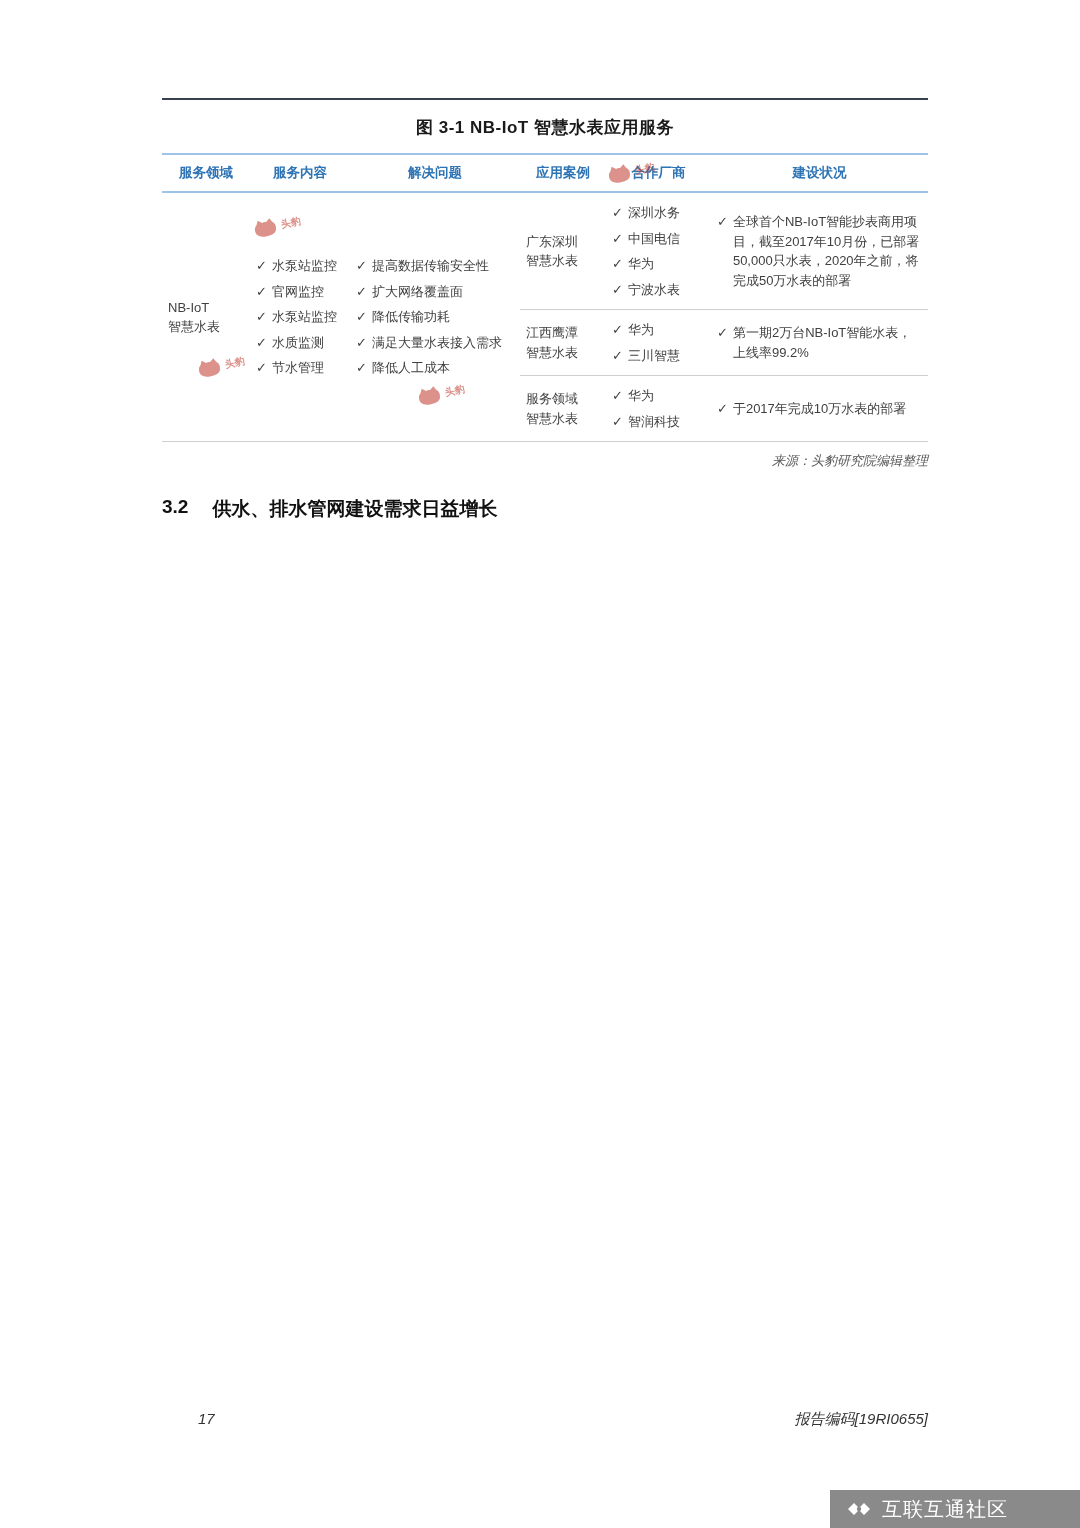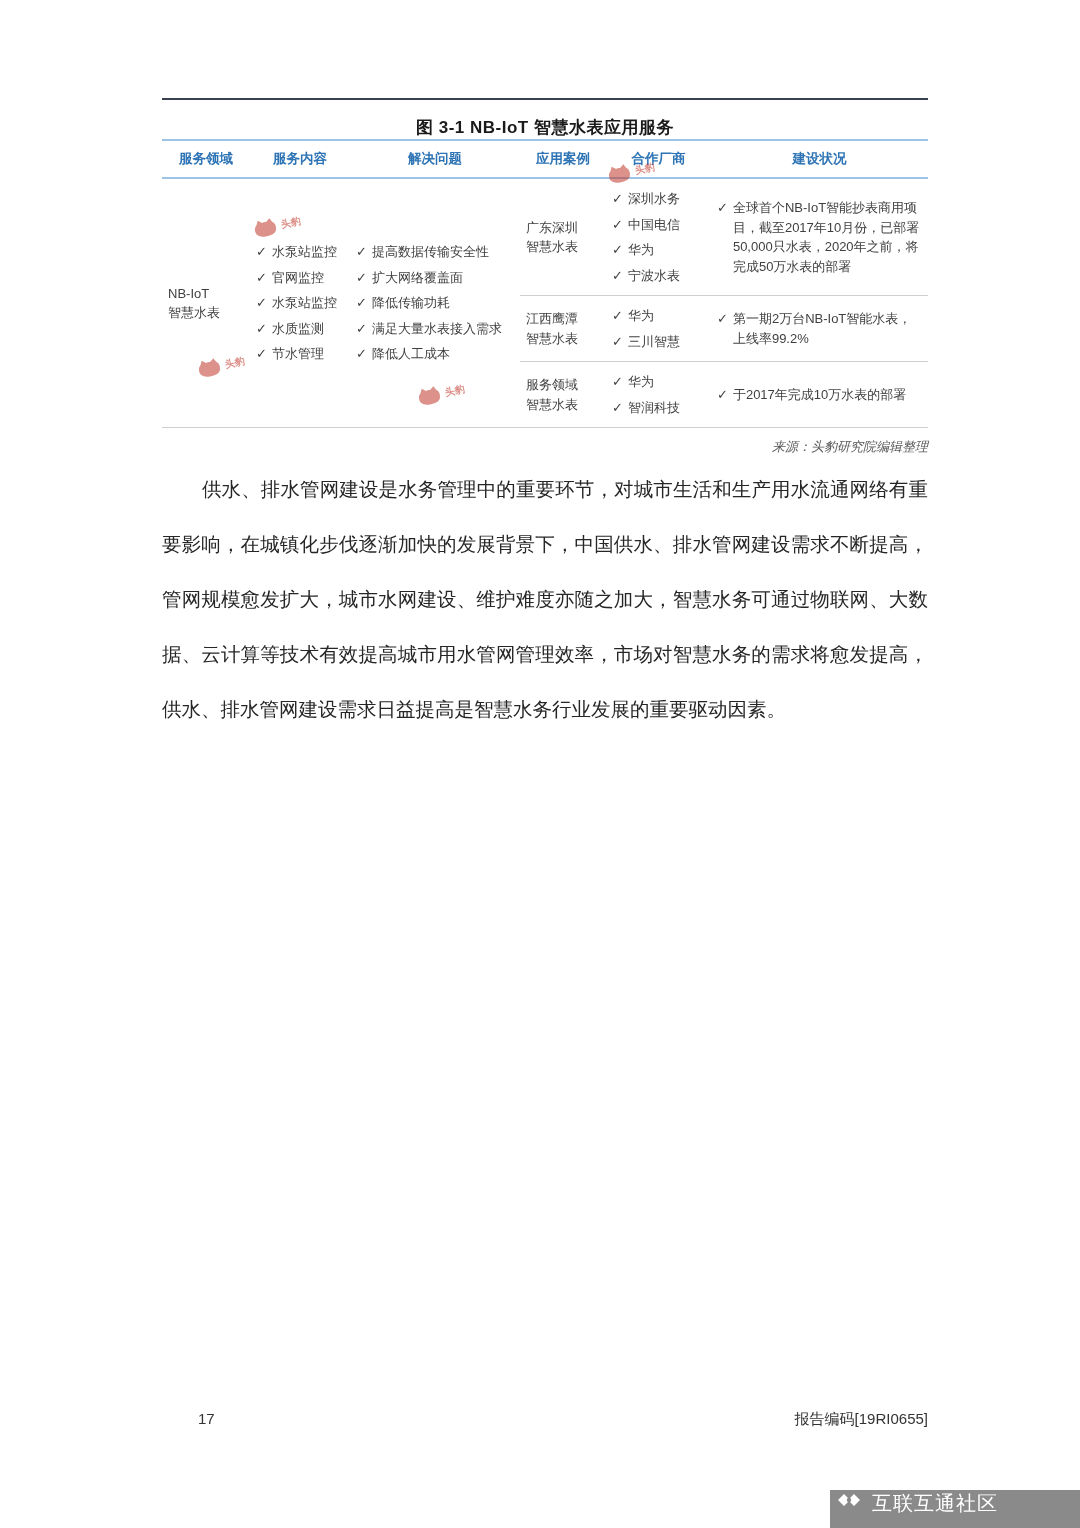--- a/index.html
+++ b/index.html
@@ -29,20 +29,21 @@
     text-align:center;
     font-size:17px;
     font-weight:bold;
     color:#1a1a1a;
     letter-spacing:.5px;
   }
   table.fig-table {
     width:100%;
     border-collapse:collapse;
     table-layout:fixed;
+    margin-top:14px;
   }
   .fig-table th {
     color:#2E74B5;
     font-size:13.5px;
     font-weight:bold;
     text-align:center;
     padding:9px 2px;
     border-top:2px solid #9DC3E6;
     border-bottom:2px solid #9DC3E6;
     white-space:nowrap;
@@ -85,32 +86,33 @@
     text-indent:2.05em;
   }
   .footer {
     position:absolute;
     left:162px; top:1410px;
     width:766px;
     display:flex;
     justify-content:space-between;
     font-size:15px;
     color:#333333;
+    font-style:italic;
   }
   .footer .pageno { padding-left:36px; }
   .bottom-bar {
     position:absolute;
     right:0; bottom:0;
     width:250px; height:38px;
     background:#8a8a8a;
     color:#ffffff;
     display:flex;
-    align-items:flex-start;
+    align-items:center;
     gap:10px;
-    padding-left:6px;
+    padding-left:16px;
     font-size:20px;
     letter-spacing:1px;
   }
   .bottom-bar svg { flex:0 0 auto; }
   .stamp {
     position:absolute;
     color:#C0392B;
     opacity:.55;
     display:flex;
     align-items:center;
@@ -273,22 +275,25 @@
                 <span class="chk">✓</span>
                 <span>于2017年完成10万水表的部署</span>
               </div>
           </td>
         </tr>
       </tbody>
     </table>
 
     <div class="source">来源：头豹研究院编辑整理</div>
 
-
-    <p class="para">供水、排水管网建设是水务管理中的重要环节，对城市生活和生产用水流通网络有重要影响，在城镇化步伐逐渐加快的发展背景下，中国供水、排水管网建设需求不断提高，管网规模愈发扩大，城市水网建设、维护难度亦随之加大，智慧水务可通过物联网、大数据、云计算等技术有效提高城市用水管网管理效率，市场对智慧水务的需求将愈发提高，供水、排水管网建设需求日益提高是智慧水务行业发展的重要驱动因素。</p>
+    <div class="sec-h">
+      <span class="num">3.2</span>
+      <span>供水、排水管网建设需求日益增长</span>
+    </div>
+
   </div>
 
   <div class="stamp" style="left:606px; top:162px;">
     <svg width="26" height="19" viewBox="0 0 26 19">
         <path d="M3 14 Q1 8 5 5 L7 1 L11 4 Q13 3 15 4 L19 1 L21 5 Q25 8 23 14 Q21 18 13 18 Q5 18 3 14 Z" fill="currentColor"></path>
       </svg>
     <span>头豹</span>
   </div>
   <div class="stamp" style="left:252px; top:216px;">
     <svg width="26" height="19" viewBox="0 0 26 19">

